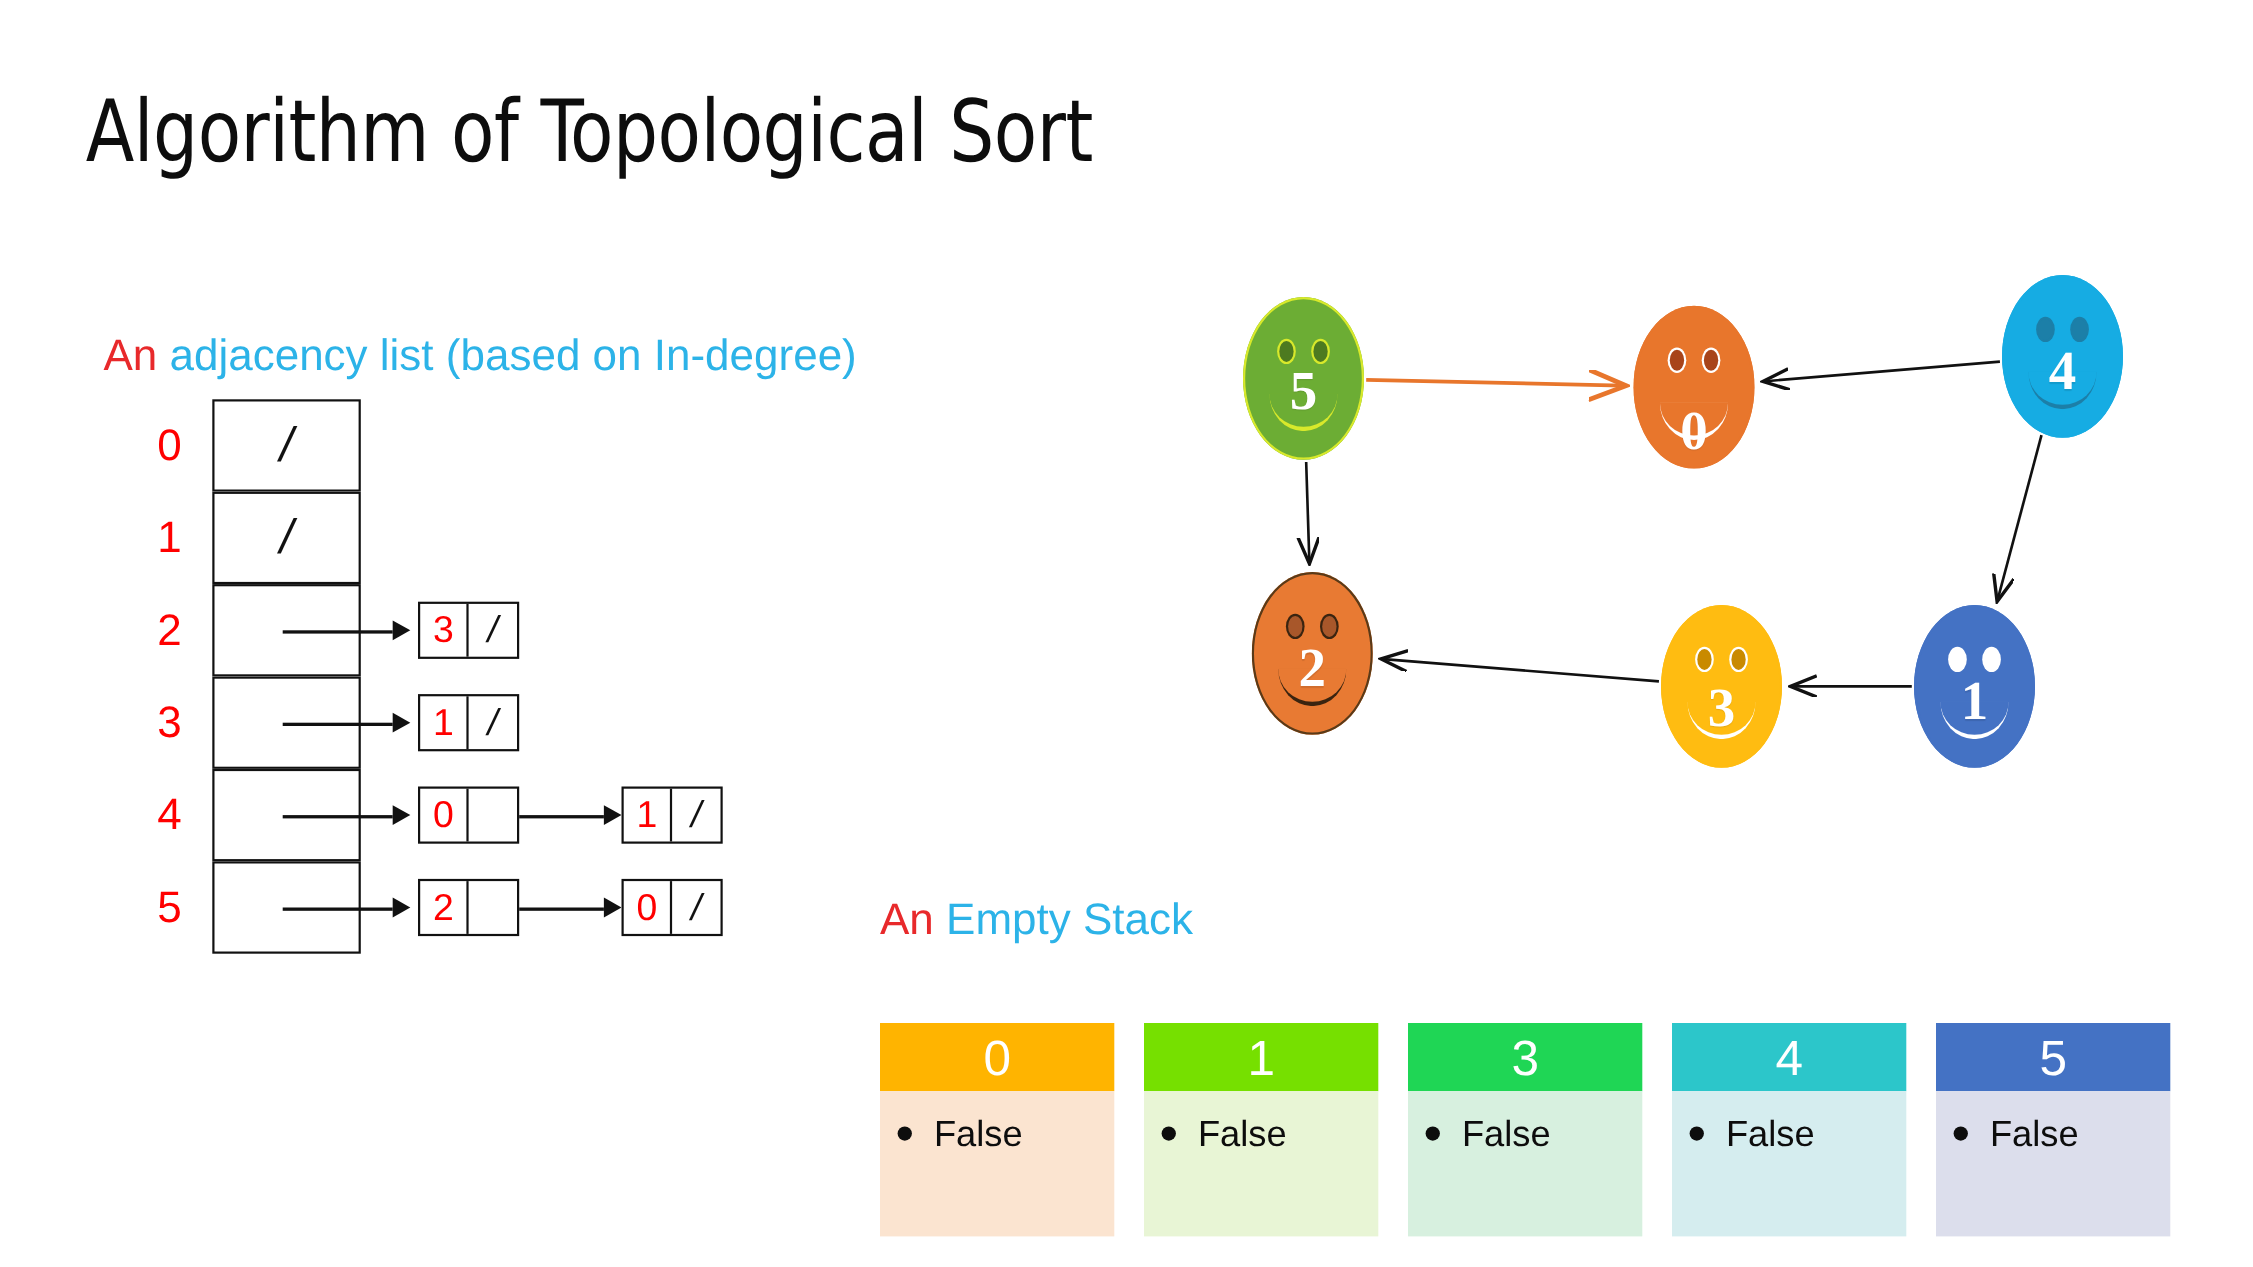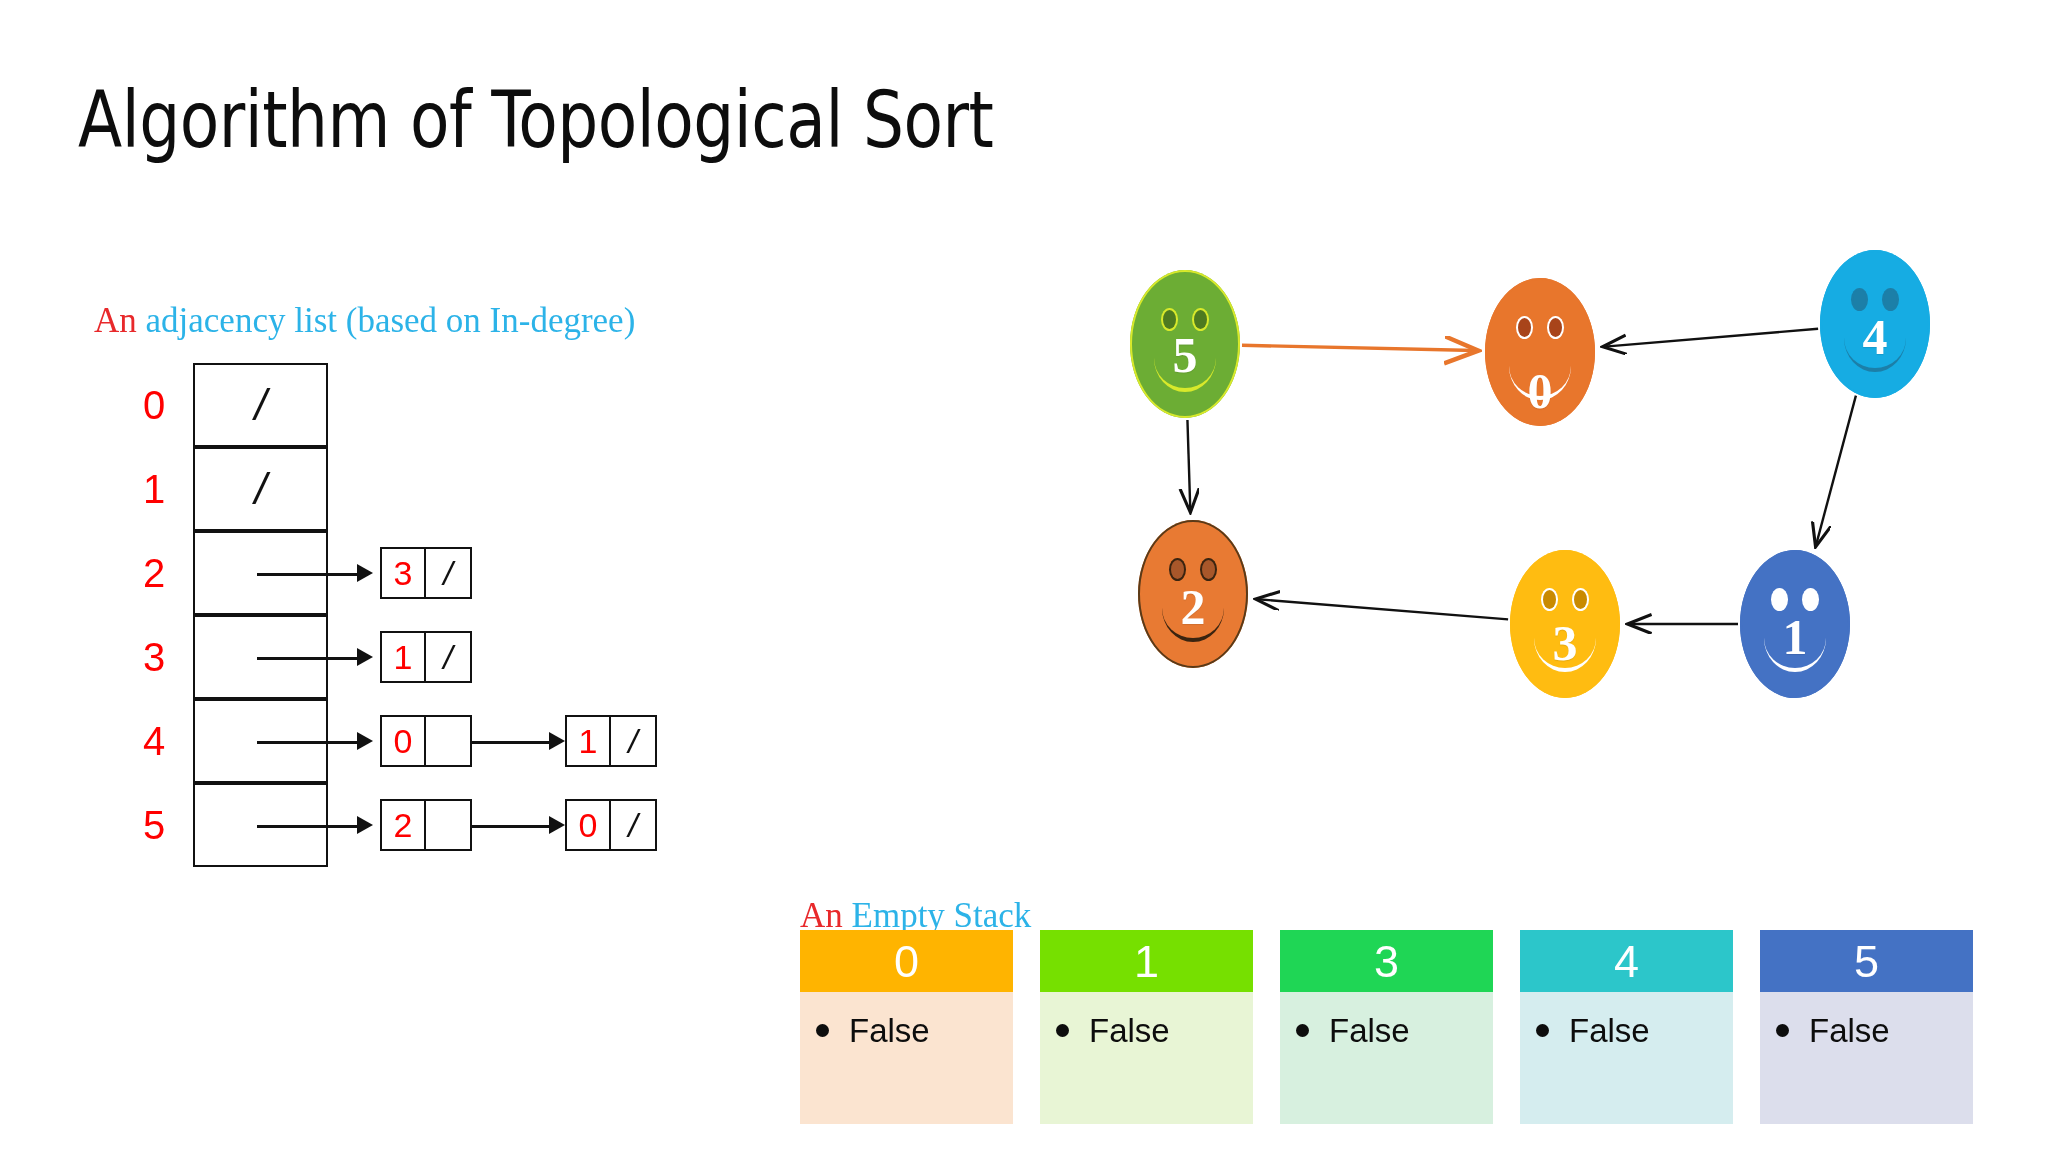--- a/index.html
+++ b/index.html
@@ -27,30 +27,30 @@
     color: #0d0d0d;
     white-space: nowrap;
     line-height: 1.05;
     transform: scaleX(0.92);
     transform-origin: left center;
   }
 
   
   .caption {
     position: absolute;
-    font-family: Liberation Serif, serif;
-    font-size: 35px;
+    font-family: Liberation Sans, sans-serif;
+    font-size: 40px;
     white-space: nowrap;
     line-height: 1;
   }
   .caption .an { color: #e8292b; }
   .caption .rest { color: #2CB3E8; }
 
   #adjacency-caption { left: 94px; top: 303px; }
-  #stack-caption { left: 800px; top: 898px; }
+  #stack-caption { left: 800px; top: 816px; }
 
   
   #adjacency-list {
     position: absolute;
     left: 0px;
     top: 0px;
     width: 760px;
     height: 1152px;
   }
   .adj-row {

